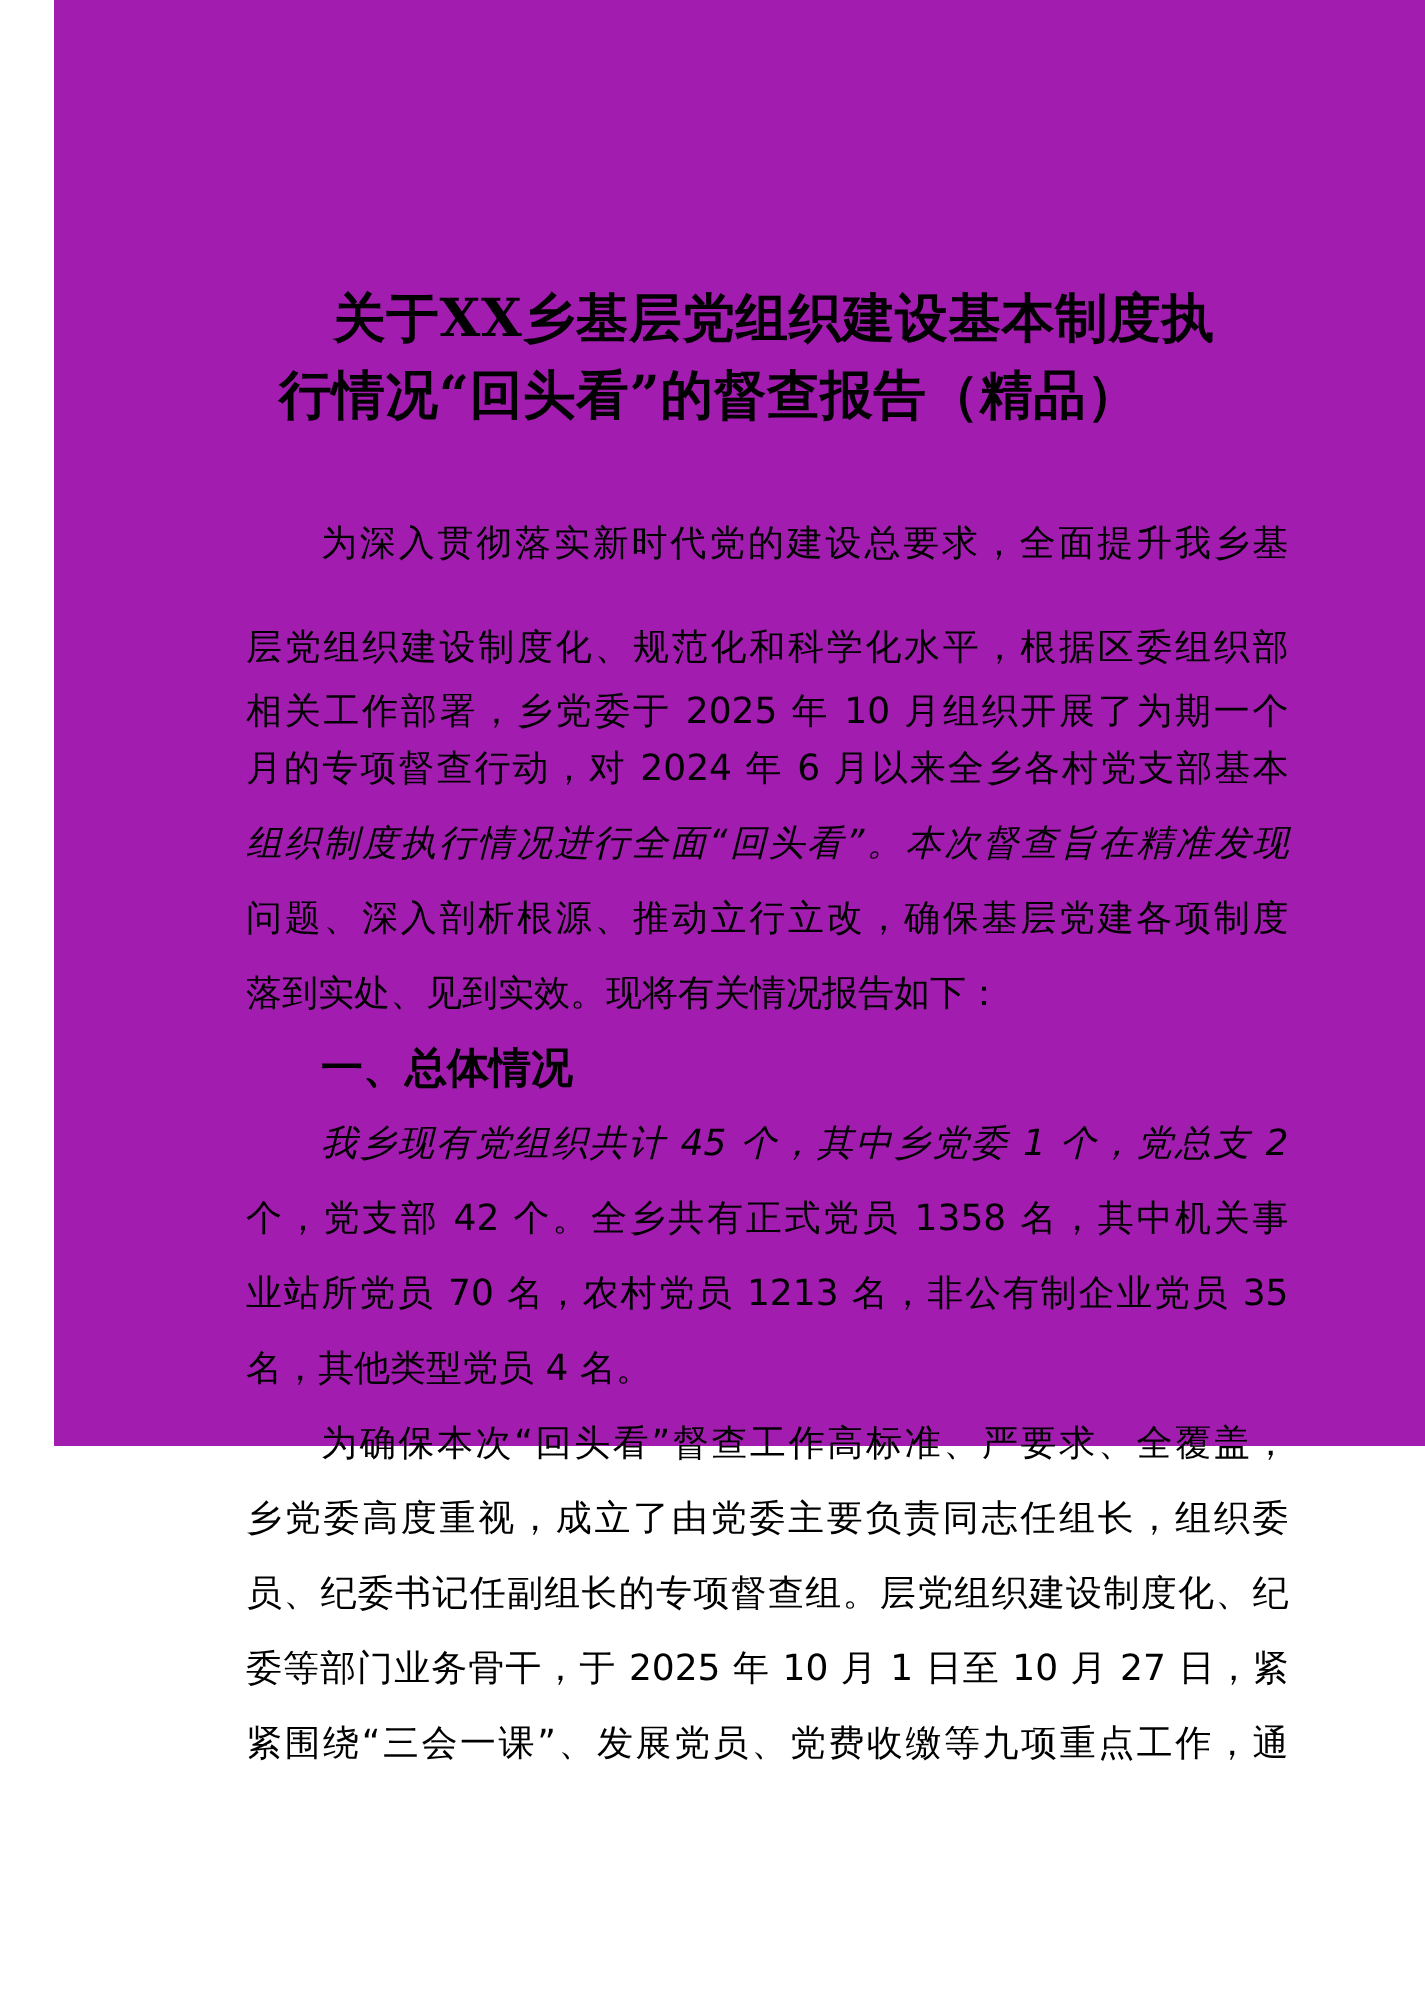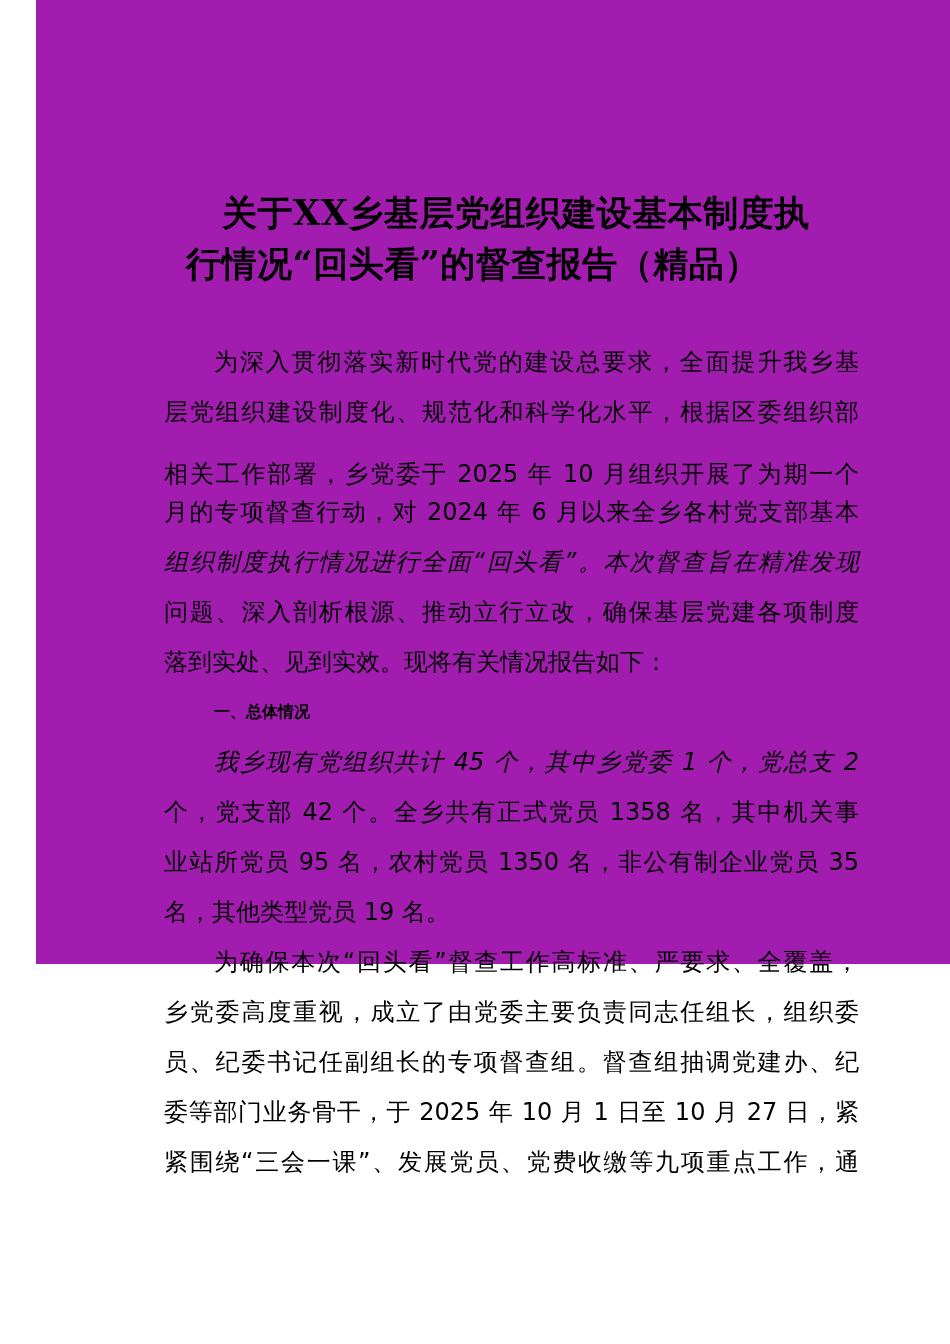--- a/index.html
+++ b/index.html
@@ -59,58 +59,58 @@
     }
     .line.indent {
       left: 178px;
       width: 645px;
     }
     .heading {
       position: absolute;
       left: 178px;
       font-family: "DejaVu Sans", "Liberation Sans", sans-serif;
       font-weight: bold;
-      font-size: 16px;
+      font-size: 28px;
       line-height: 50px;
       white-space: nowrap;
     }
   </style>
 </head>
 <body>
 
 <div class="page">
 
   <div class="title">
     <div class="title-line tl1">关于XX乡基层党组织建设基本制度执</div>
     <div class="title-line tl2">行情况“回头看”的督查报告（精品）</div>
   </div>
 
   <div class="body-text">
 
     <div>
       <div class="line indent" style="top:337px;">为深入贯彻落实新时代党的建设总要求，全面提升我乡基</div>
-      <div class="line" style="top:387px;">层党组织建设制度化、规范化和科学化水平，根据区委组织部</div>
+      <div class="line" style="top:406px;">层党组织建设制度化、规范化和科学化水平，根据区委组织部</div>
       <div class="line" style="top:449px;">相关工作部署，乡党委于 2025 年 10 月组织开展了为期一个</div>
       <div class="line" style="top:487px;">月的专项督查行动，对 2024 年 6 月以来全乡各村党支部基本</div>
       <div class="line" style="top:537px;font-style:italic;">组织制度执行情况进行全面“回头看”。本次督查旨在精准发现</div>
       <div class="line" style="top:587px;">问题、深入剖析根源、推动立行立改，确保基层党建各项制度</div>
       <div class="line last" style="top:637px;">落到实处、见到实效。现将有关情况报告如下：</div>
     </div>
 
     <div class="heading" style="top:687px;">一、总体情况</div>
 
     <div>
       <div class="line indent" style="top:737px;font-style:italic;">我乡现有党组织共计 45 个，其中乡党委 1 个，党总支 2</div>
       <div class="line" style="top:787px;">个，党支部 42 个。全乡共有正式党员 1358 名，其中机关事</div>
-      <div class="line" style="top:837px;">业站所党员 95 名，农村党员 1350 名，非公有制企业党员 35</div>
-      <div class="line last" style="top:887px;">名，其他类型党员 19 名。</div>
+      <div class="line" style="top:837px;">业站所党员 70 名，农村党员 1213 名，非公有制企业党员 35</div>
+      <div class="line last" style="top:887px;">名，其他类型党员 4 名。</div>
     </div>
 
     <div>
       <div class="line indent" style="top:937px;">为确保本次“回头看”督查工作高标准、严要求、全覆盖，</div>
       <div class="line" style="top:987px;">乡党委高度重视，成立了由党委主要负责同志任组长，组织委</div>
-      <div class="line" style="top:1037px;">员、纪委书记任副组长的专项督查组。督查组抽调党建办、纪</div>
+      <div class="line" style="top:1037px;">员、纪委书记任副组长的专项督查组。层党组织建设制度化、纪</div>
       <div class="line" style="top:1087px;">委等部门业务骨干，于 2025 年 10 月 1 日至 10 月 27 日，紧</div>
       <div class="line" style="top:1137px;">紧围绕“三会一课”、发展党员、党费收缴等九项重点工作，通</div>
     </div>
   </div>
 
 </div>
 
 </body></html>

